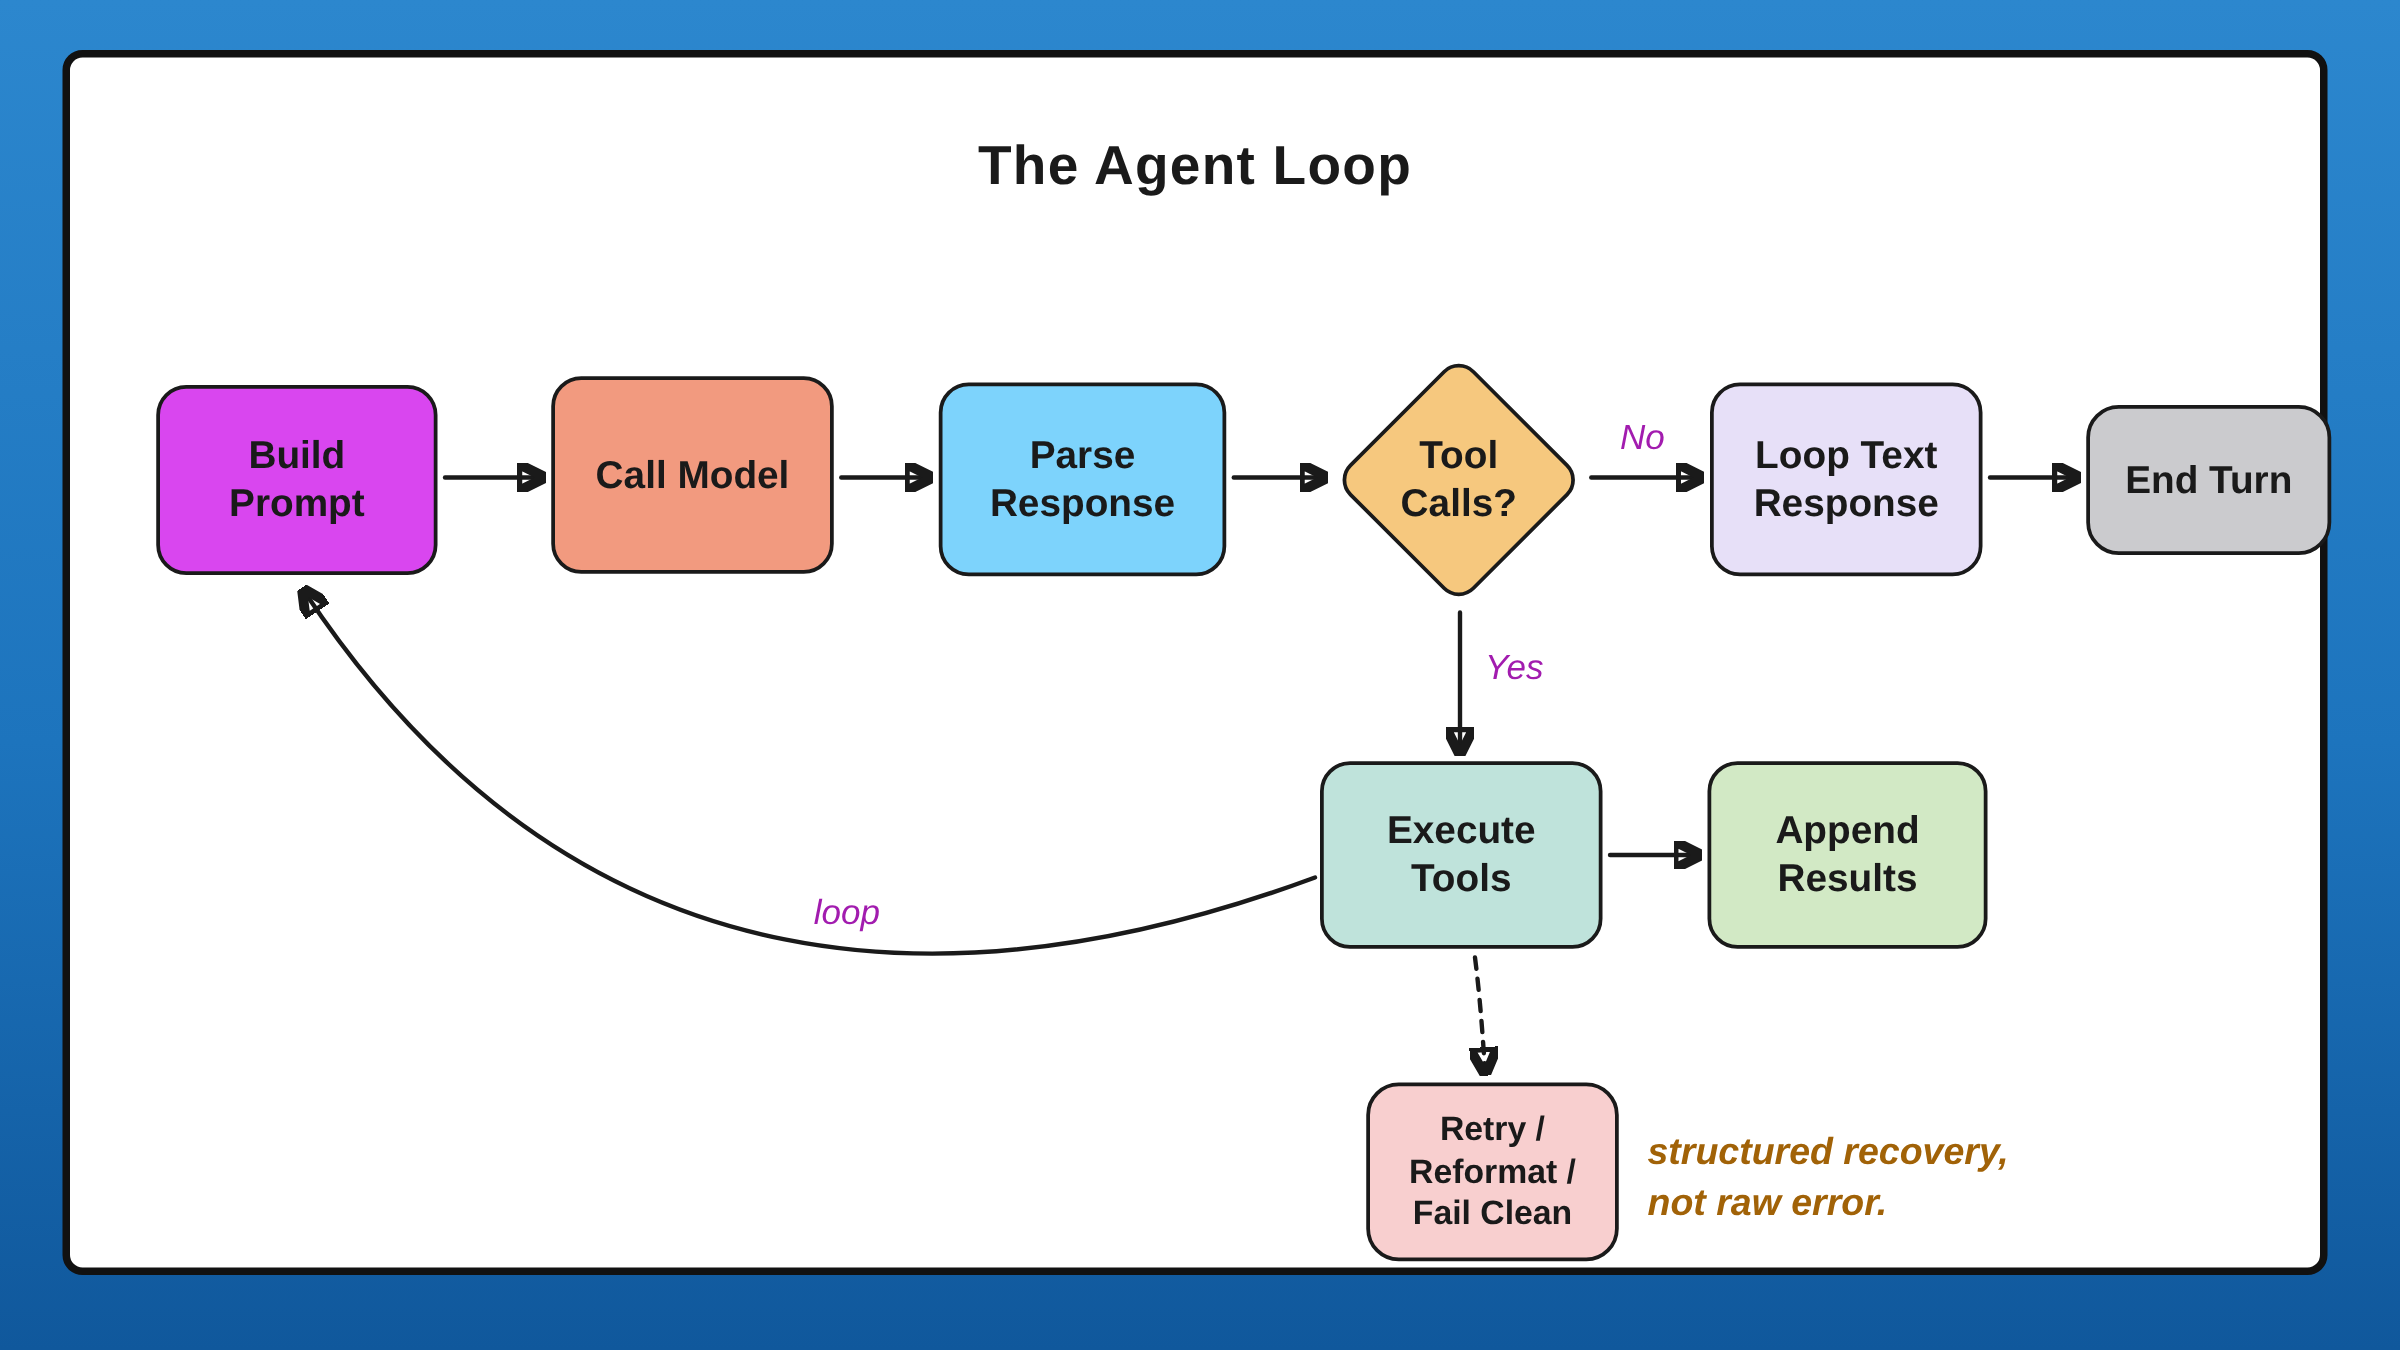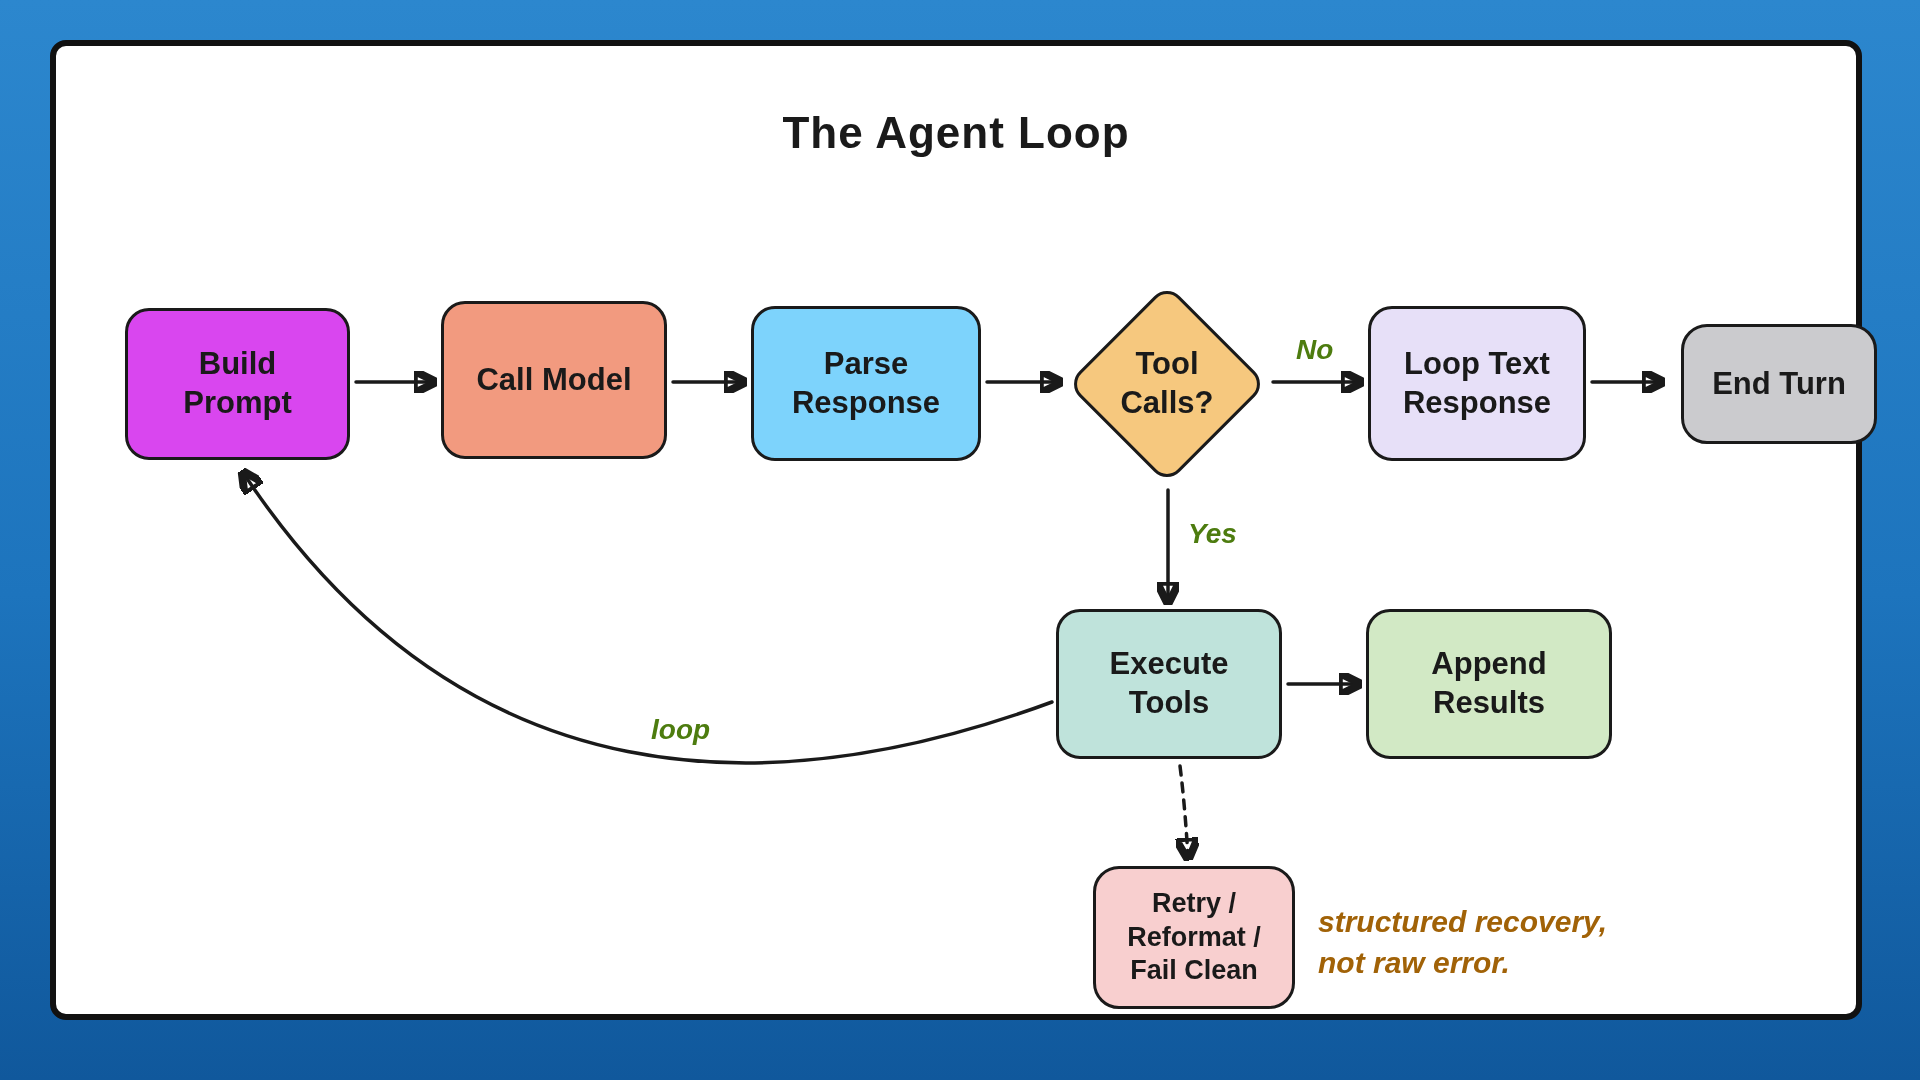--- a/index.html
+++ b/index.html
@@ -22,34 +22,34 @@
     text-align:center;border:3.5px solid #1a1a1a;border-radius:24px;
     font-size:31px;font-weight:600;line-height:1.25;white-space:pre-line;
     box-sizing:border-box;
   }
   .node-build{left:69px;top:262px;width:225px;height:152px;}
   .node-call{left:385px;top:255px;width:226px;height:158px;}
   .node-parse{left:695px;top:260px;width:230px;height:155px;}
   .node-final{left:1312px;top:260px;width:218px;height:155px;}
   .node-end{left:1613px;top:278px;width:196px;height:120px;border-radius:26px;}
   .node-execute{left:1000px;top:563px;width:226px;height:150px;}
-  .node-append{left:1310px;top:563px;width:246px;height:150px;}
+  .node-append{left:1310px;top:563px;width:224px;height:150px;}
   .node-retry{left:1037px;top:820px;width:202px;height:143px;font-size:27px;border-radius:26px;}
   .diamond{
     position:absolute;left:1040px;top:267px;width:142px;height:142px;
     border:3.5px solid #1a1a1a;border-radius:18px;transform:rotate(45deg);
     box-sizing:border-box;
   }
   .diamond-label{
     position:absolute;left:1011px;top:238px;width:200px;height:200px;
     display:flex;align-items:center;justify-content:center;text-align:center;
     font-size:31px;font-weight:600;line-height:1.25;white-space:pre-line;
   }
   .edge-label{
-    position:absolute;color:#4d7c0f;font-style:italic;font-size:28px;font-weight:700;
+    position:absolute;color:#a21caf;font-style:italic;font-size:28px;font-weight:400;
   }
   .label-no{left:1240px;top:288px;}
   .label-yes{left:1132px;top:472px;}
   .label-loop{left:595px;top:668px;}
   .annotation{
     position:absolute;left:1262px;top:856px;width:360px;
     color:#a16207;font-style:italic;font-size:30px;font-weight:600;
     line-height:1.35;white-space:pre-line;
   }
   svg.arrows{position:absolute;left:0;top:0;width:1800px;height:968px;pointer-events:none;}
@@ -86,21 +86,21 @@
     <div class="node node-call" style="background-color: rgb(242, 154, 127);">Call Model</div>
     <div class="node node-parse" style="background-color: #7dd3fc;">Parse
 Response</div>
 
     <div class="diamond" style="background-color: rgb(246, 200, 126);"></div>
     <div class="diamond-label">Tool
 Calls?</div>
 
     <div class="node node-final" style="background-color: rgb(231, 224, 248);">Loop Text
 Response</div>
-    <div class="node node-end" style="background-color: rgb(203, 203, 206); margin-left: 12px;">End Turn</div>
+    <div class="node node-end" style="background-color: rgb(203, 203, 206);">End Turn</div>
     <div class="node node-execute" style="background-color: rgb(191, 227, 219);">Execute
 Tools</div>
     <div class="node node-append" style="background-color: rgb(210, 233, 197);">Append
 Results</div>
     <div class="node node-retry" style="background-color: rgb(248, 207, 207);">Retry /
 Reformat /
 Fail Clean</div>
 
     <span class="edge-label label-no">No</span>
     <span class="edge-label label-yes">Yes</span>

